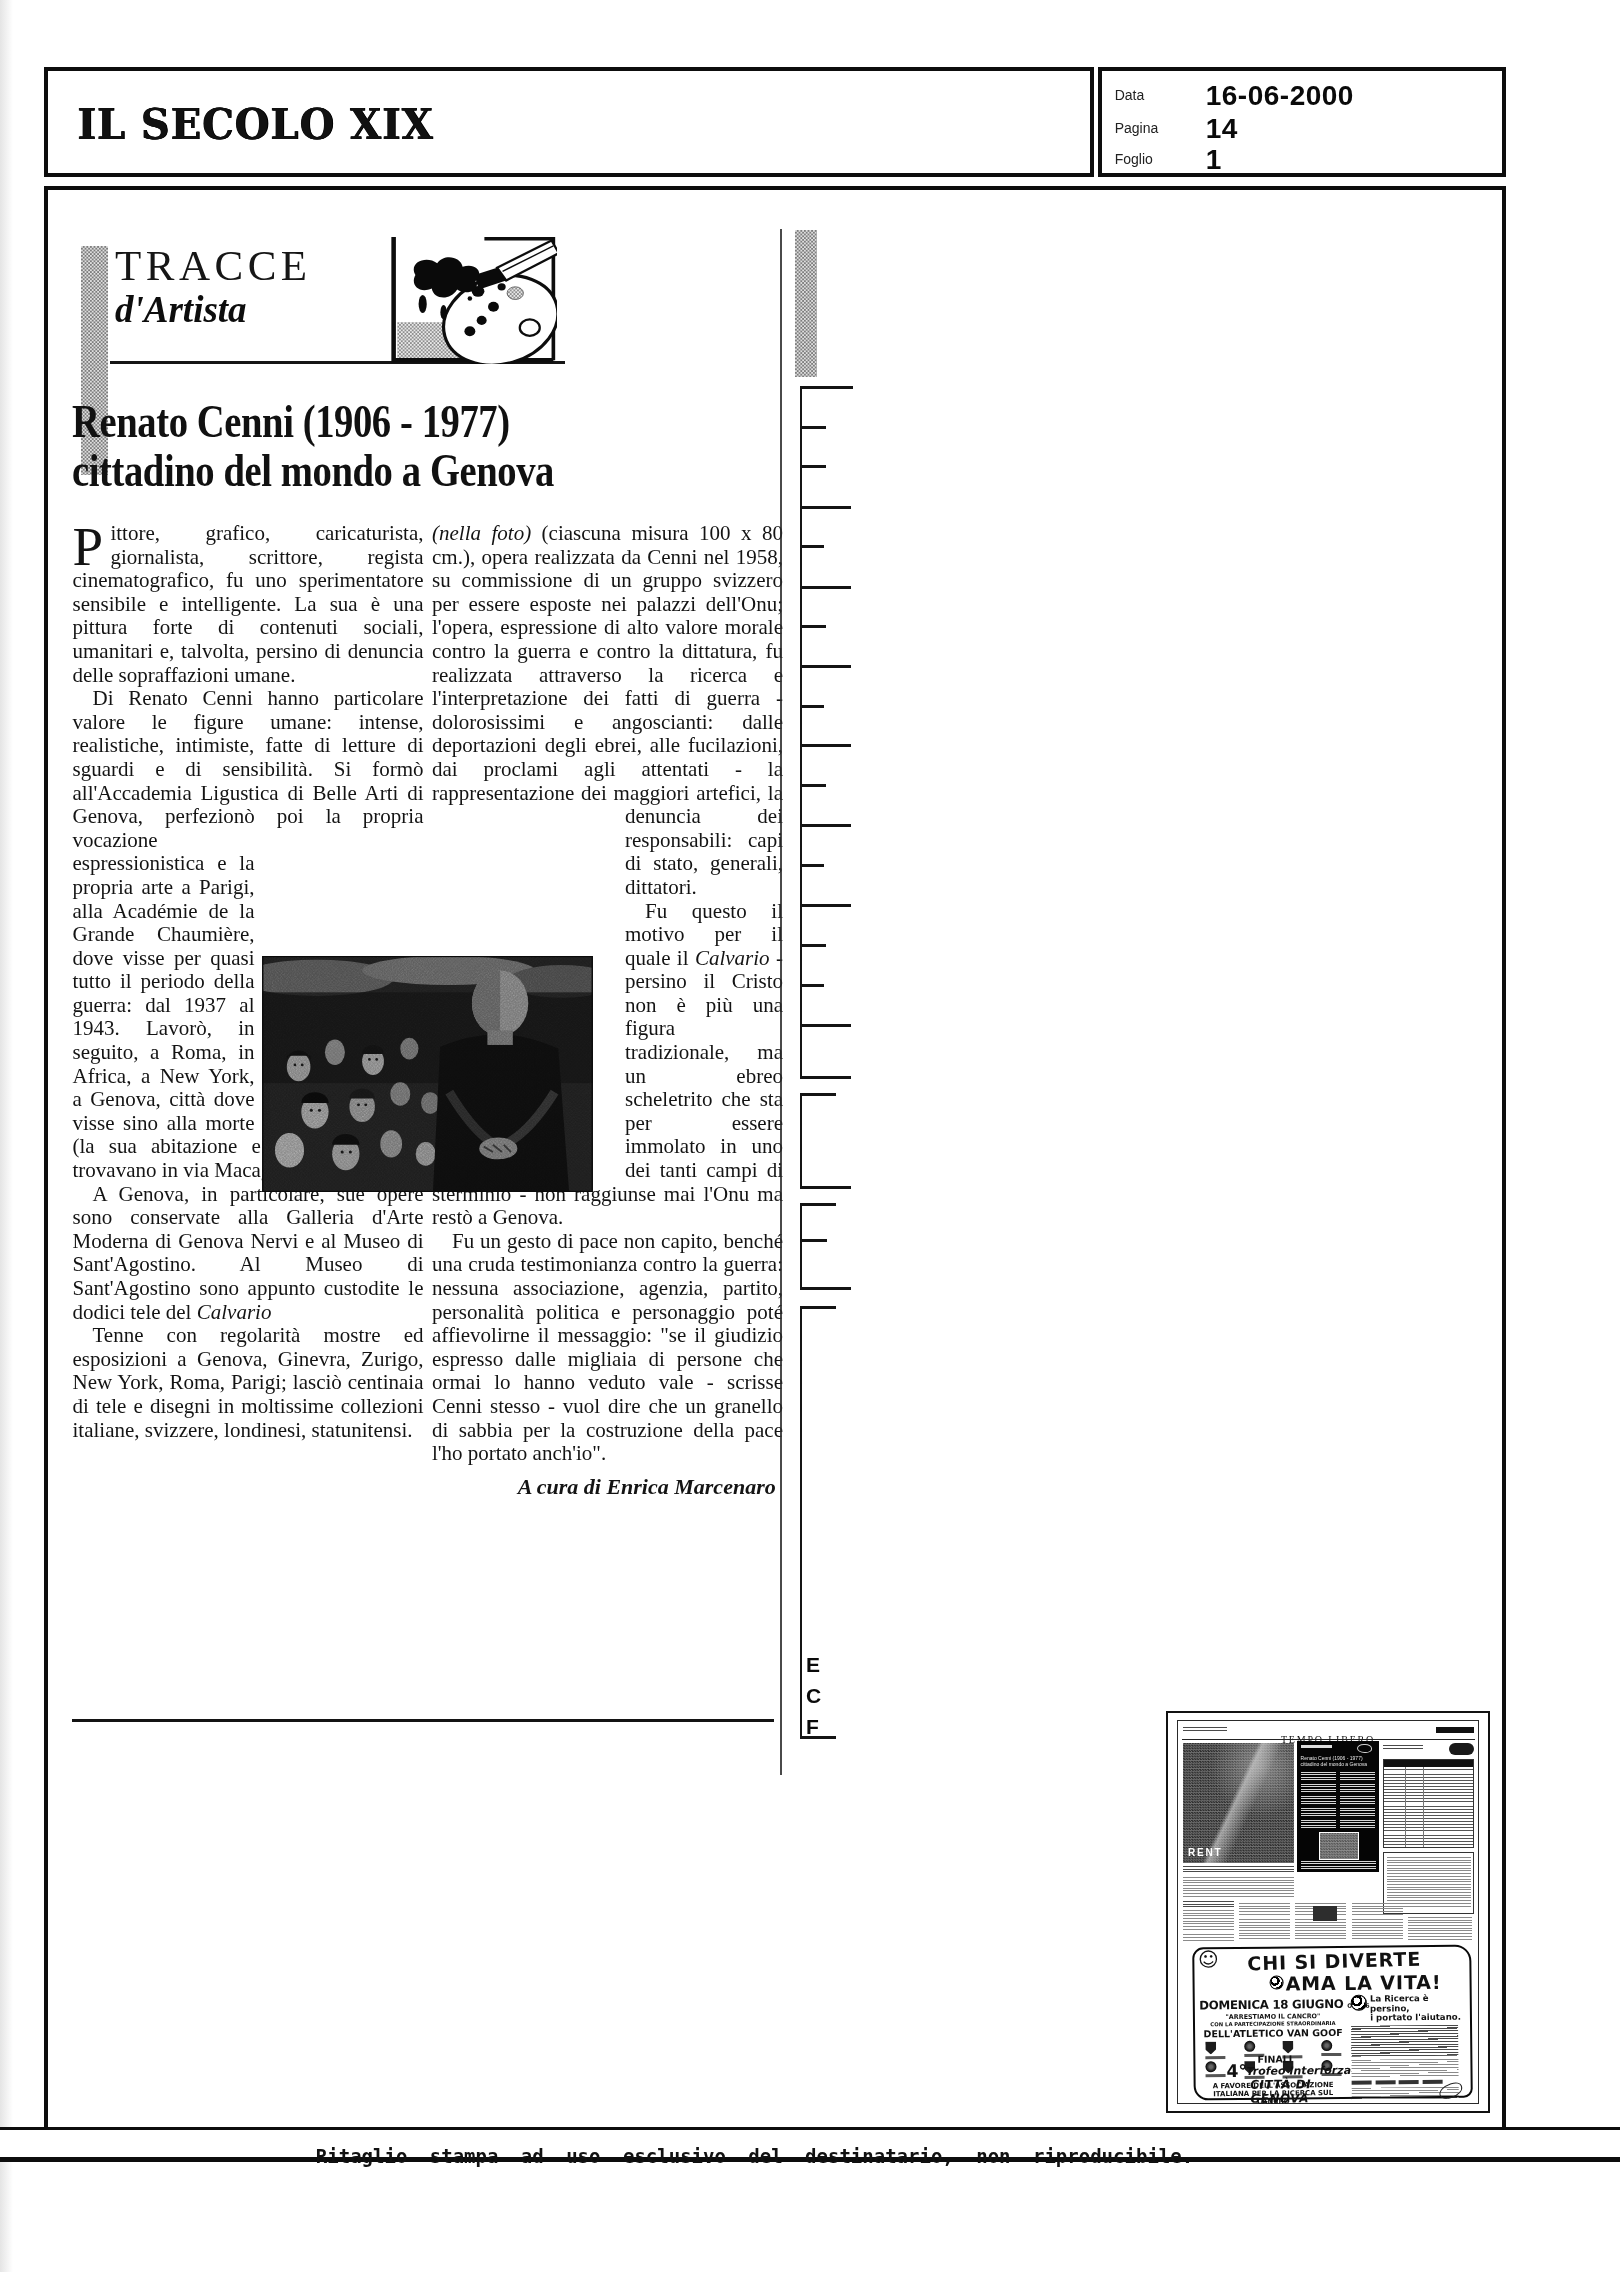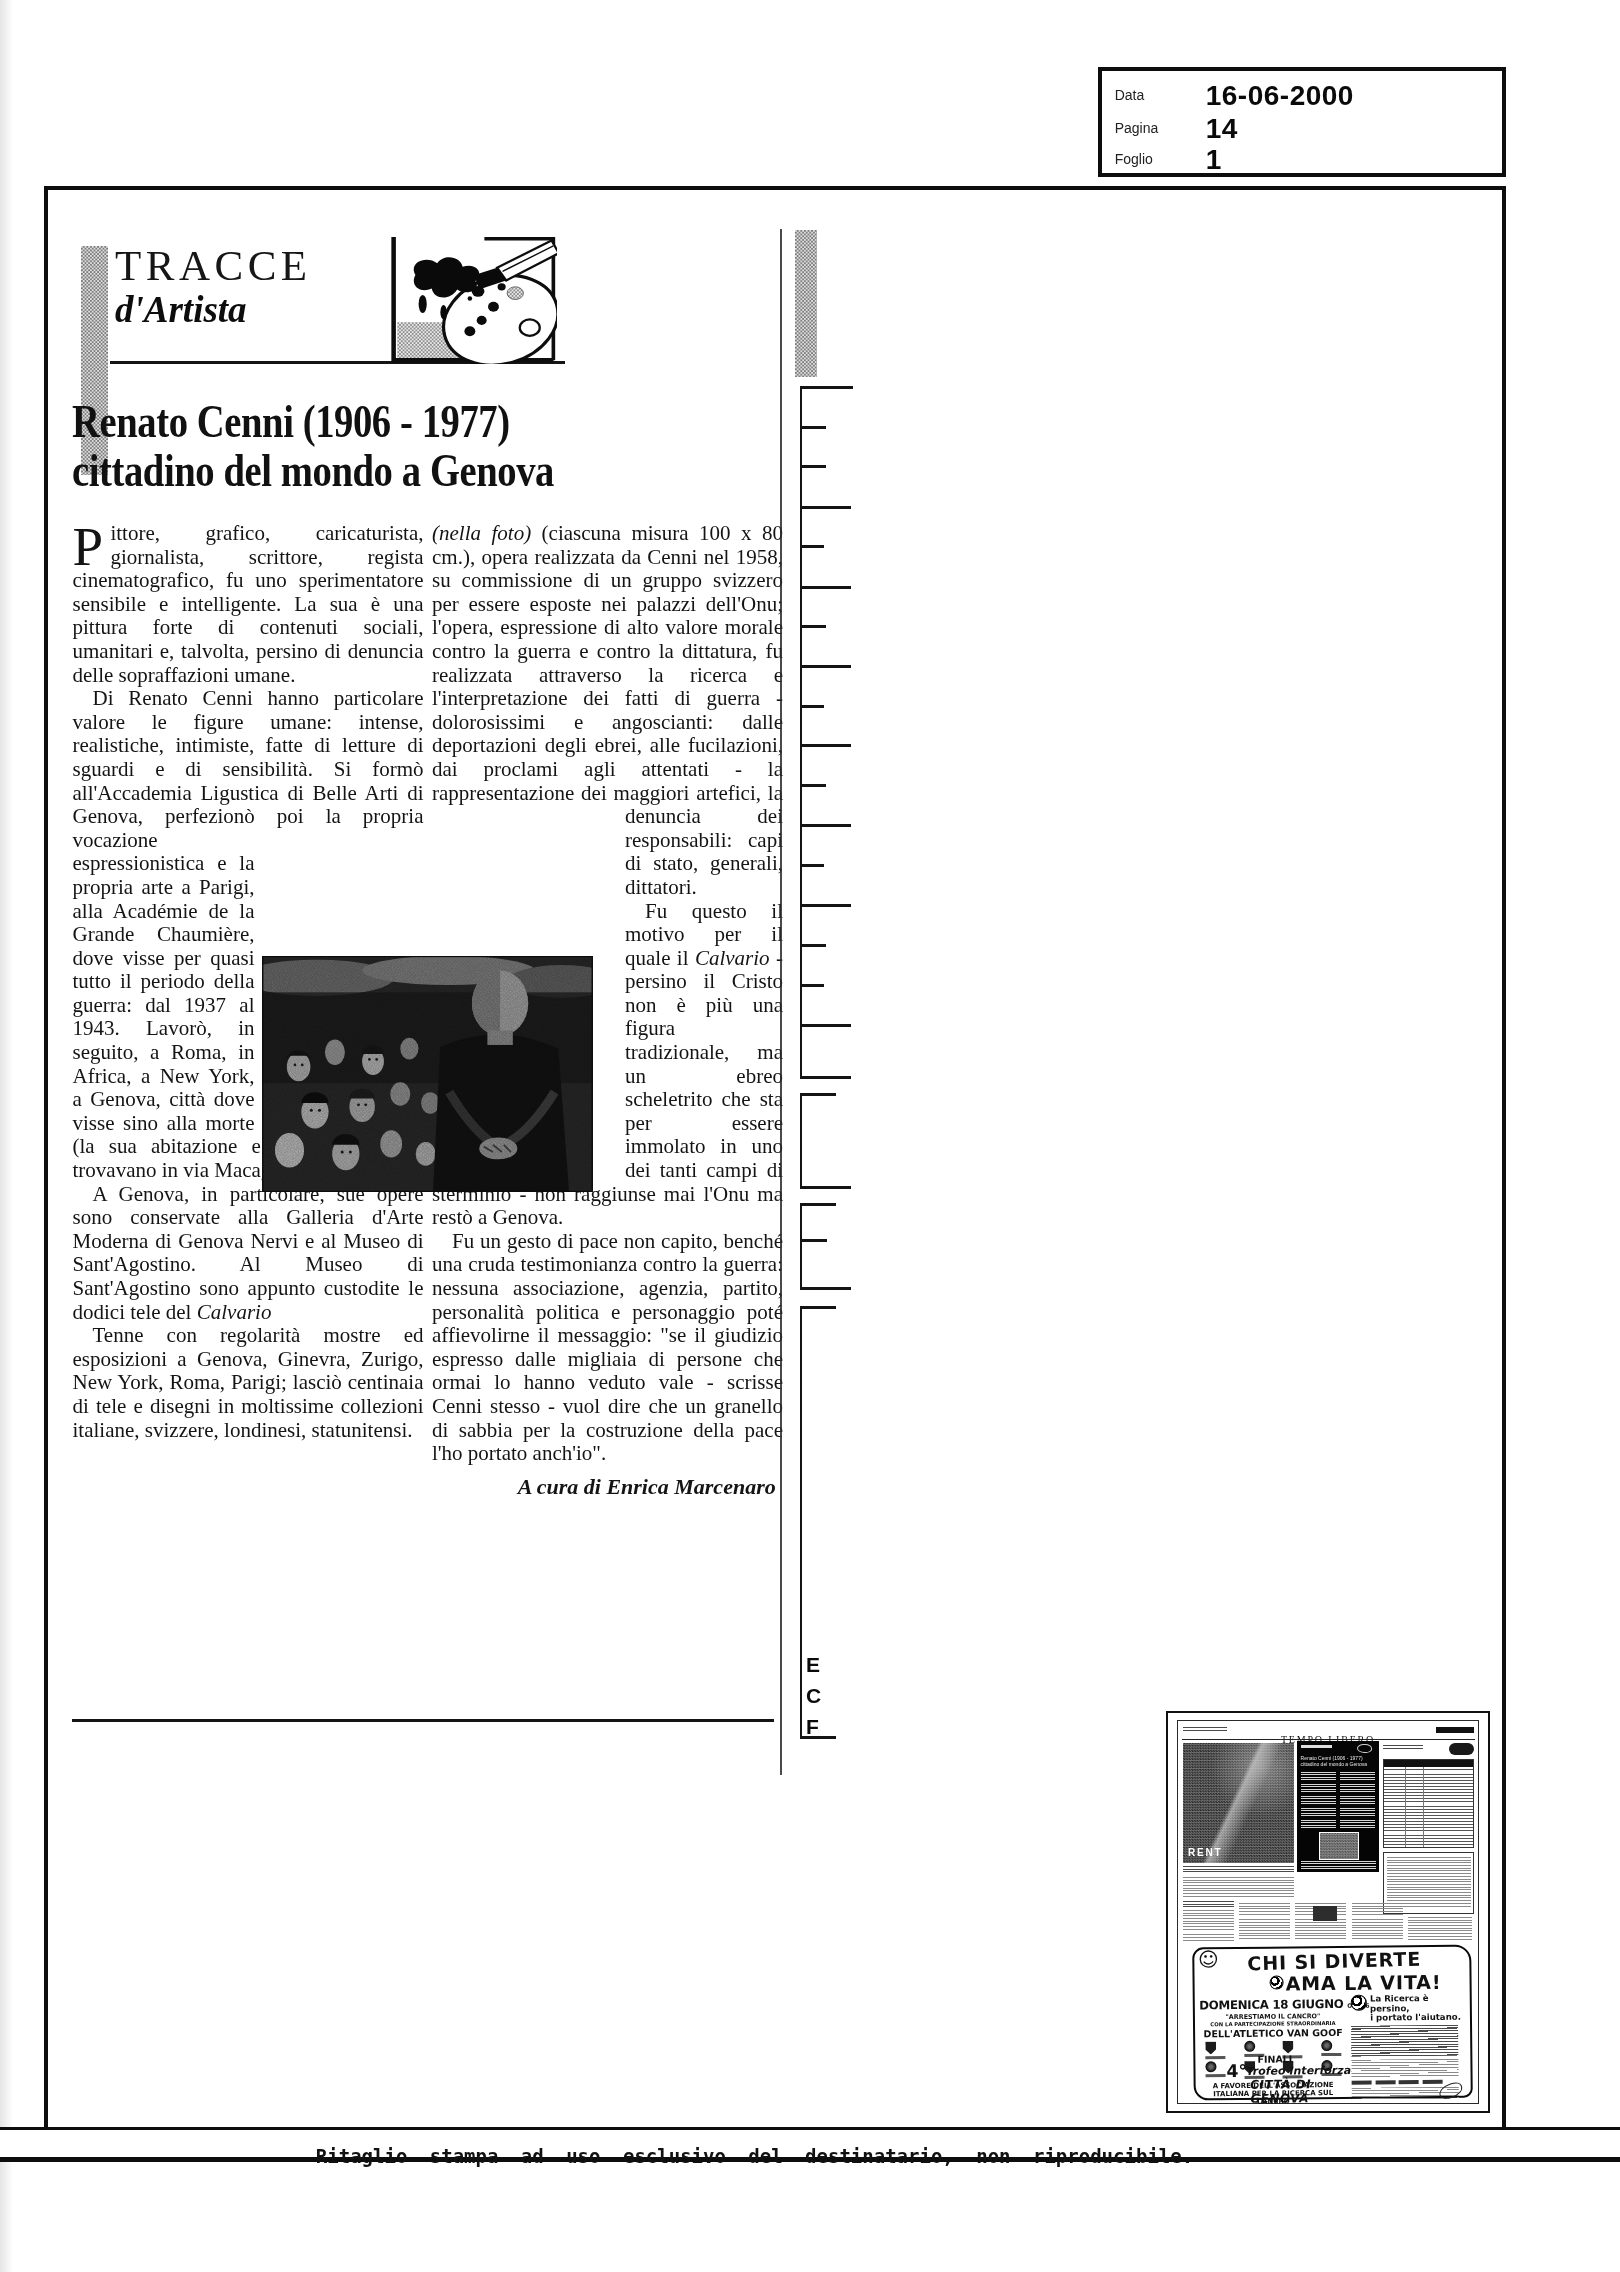--- a/index.html
+++ b/index.html
@@ -127,20 +127,23 @@
   .footer{left:0;top:2127px;width:1620px;height:27px;border-top:3.6px solid #0d0d0d;
         border-bottom:5.5px solid #0d0d0d;background:#fff;}
   .footer-text{position:absolute;left:0;top:2.7px;width:1509px;text-align:center;
         font-family:"DejaVu Sans Mono",monospace;font-weight:700;font-size:19px;word-spacing:11px;margin-top:12px;}
 </style>
 </head>
 <body>
 
 <div class="page">
 
+  <div class="abs mast-box">
+    <div class="masthead">IL SECOLO XIX</div>
+  </div>
 
   <div class="abs meta-box">
     <div class="meta-row" style="top:9px;">
       <span class="meta-label">Data</span>
       <span class="meta-value">16-06-2000</span>
     </div>
     <div class="meta-row" style="top:42px;">
       <span class="meta-label">Pagina</span>
       <span class="meta-value">14</span>
     </div>

